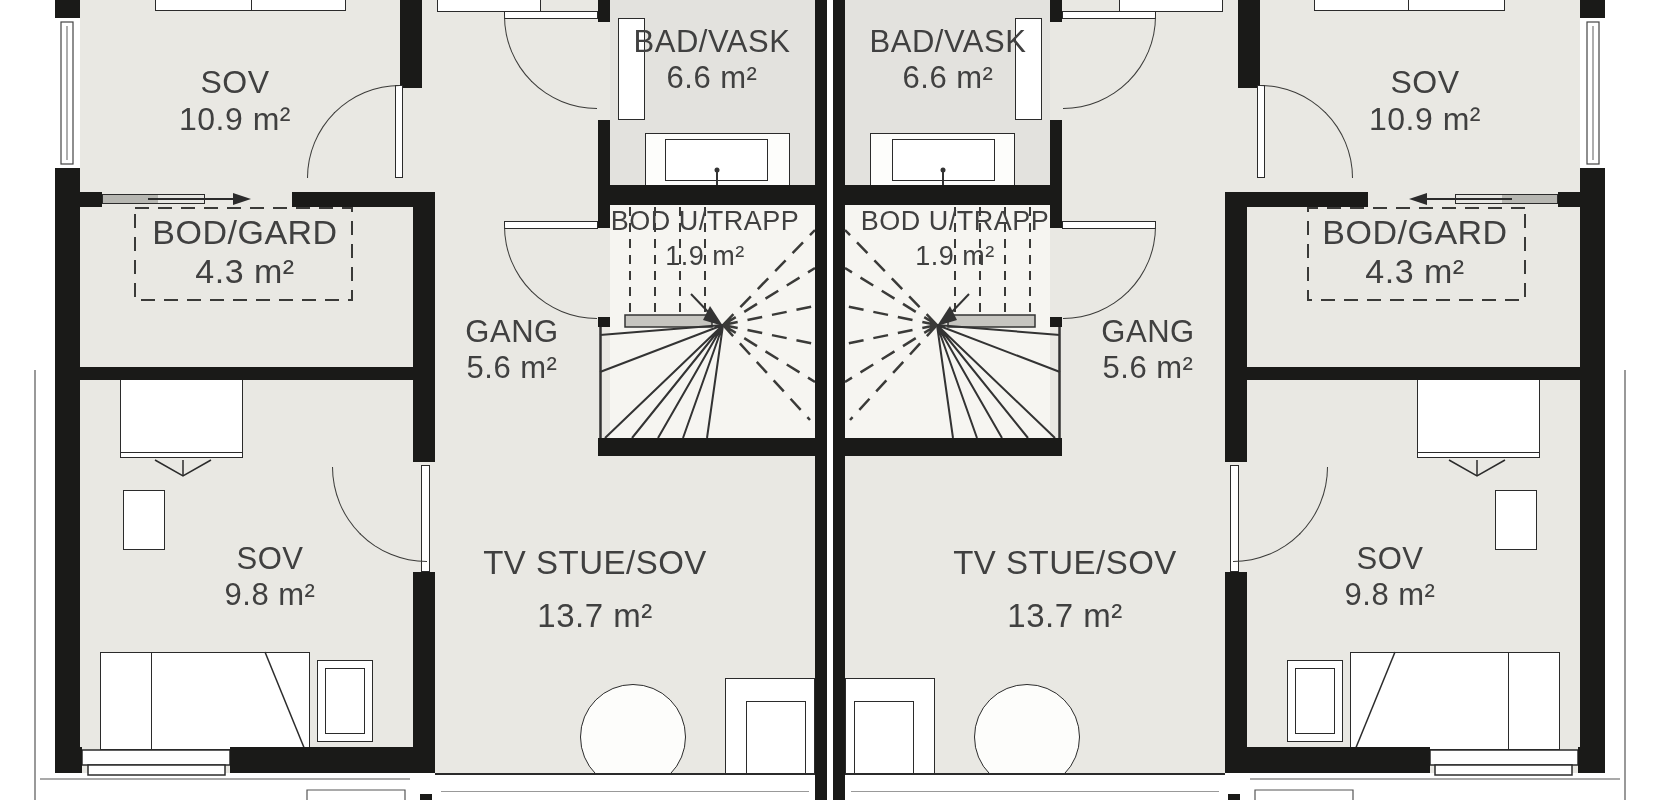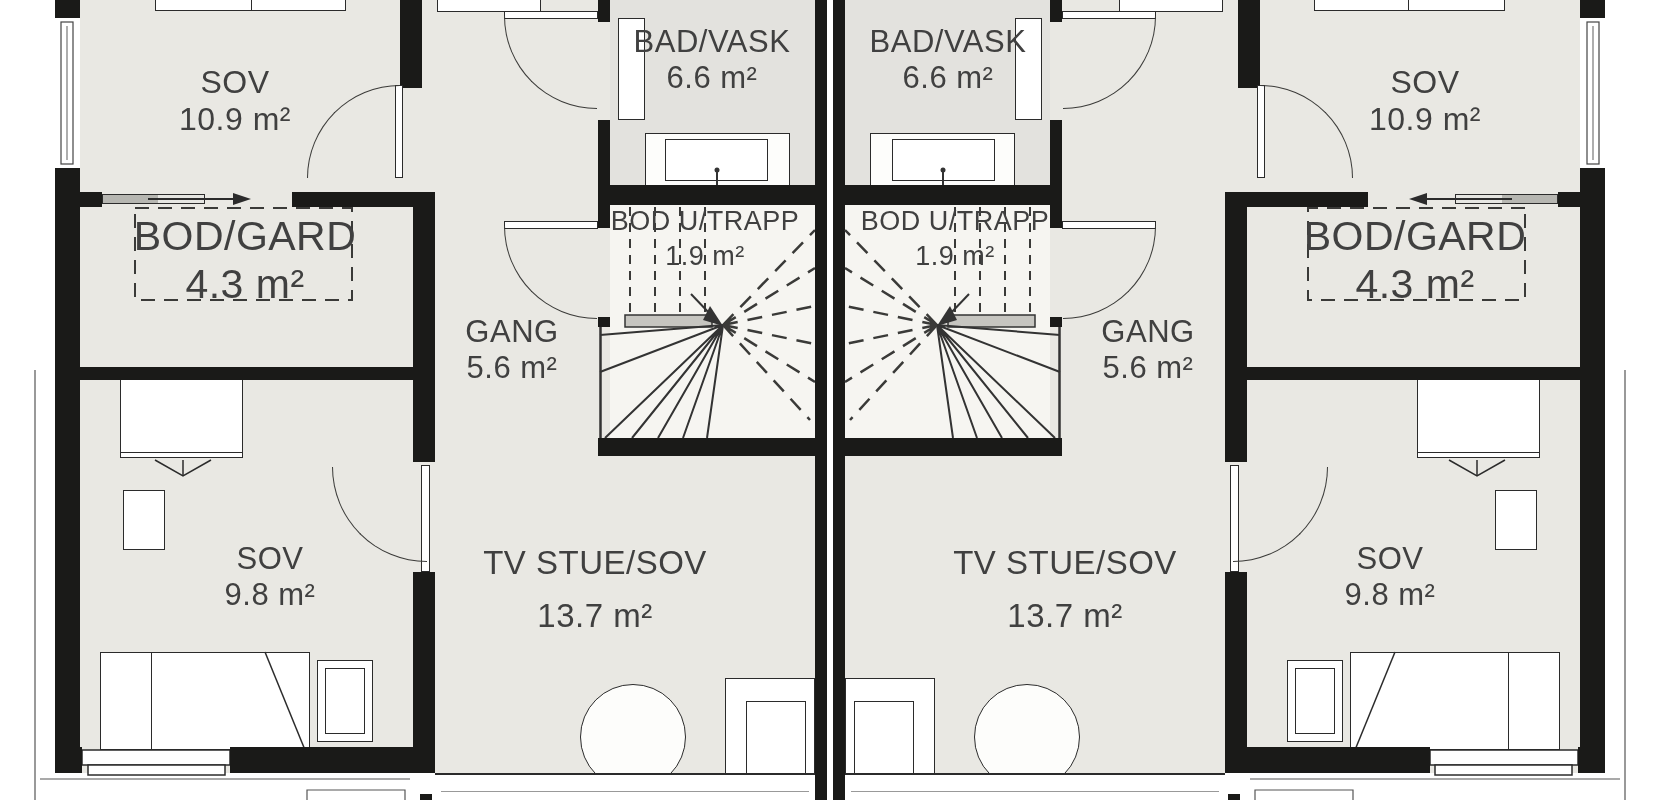--- a/index.html
+++ b/index.html
@@ -13,21 +13,21 @@
   .frect{background:#fff;border:1.6px solid #2b2b2b;}
   .arc{border:0 solid #3a3a38;background:transparent;}
   .arc-tl{border-top-left-radius:100% 100%;border-top-width:1.8px;border-left-width:1.8px;}
   .arc-bl{border-bottom-left-radius:100% 100%;border-bottom-width:1.8px;border-left-width:1.8px;}
   svg.decor{position:absolute;left:0;top:0;width:760px;height:800px;overflow:visible;pointer-events:none;}
   .lbl{width:260px;margin-left:-130px;text-align:center;color:#404040;line-height:1.16;letter-spacing:.5px;}
   .lbl span{display:block;}
   .unit.right .lbl{transform:scaleX(-1);}
   .lbl-sov1{left:180px;top:64px;font-size:32px;}
   .lbl-bad{left:657px;top:24px;font-size:31px;}
-  .lbl-bodgard{left:190px;top:213px;font-size:41px;}
+  .lbl-bodgard{left:190px;top:213px;font-size:34px;}
   .lbl-bodtrapp{left:650px;top:204px;font-size:27px;line-height:1.3;}
   .lbl-gang{left:457px;top:314px;font-size:31px;}
   .lbl-sov2{left:215px;top:541px;font-size:31px;}
   .lbl-tv{left:540px;top:544px;font-size:33px;}
   .lbl-tv .area{margin-top:15px;}
   .inline-line{position:absolute;box-sizing:border-box;}
 </style>
 </head>
 <body>
 

